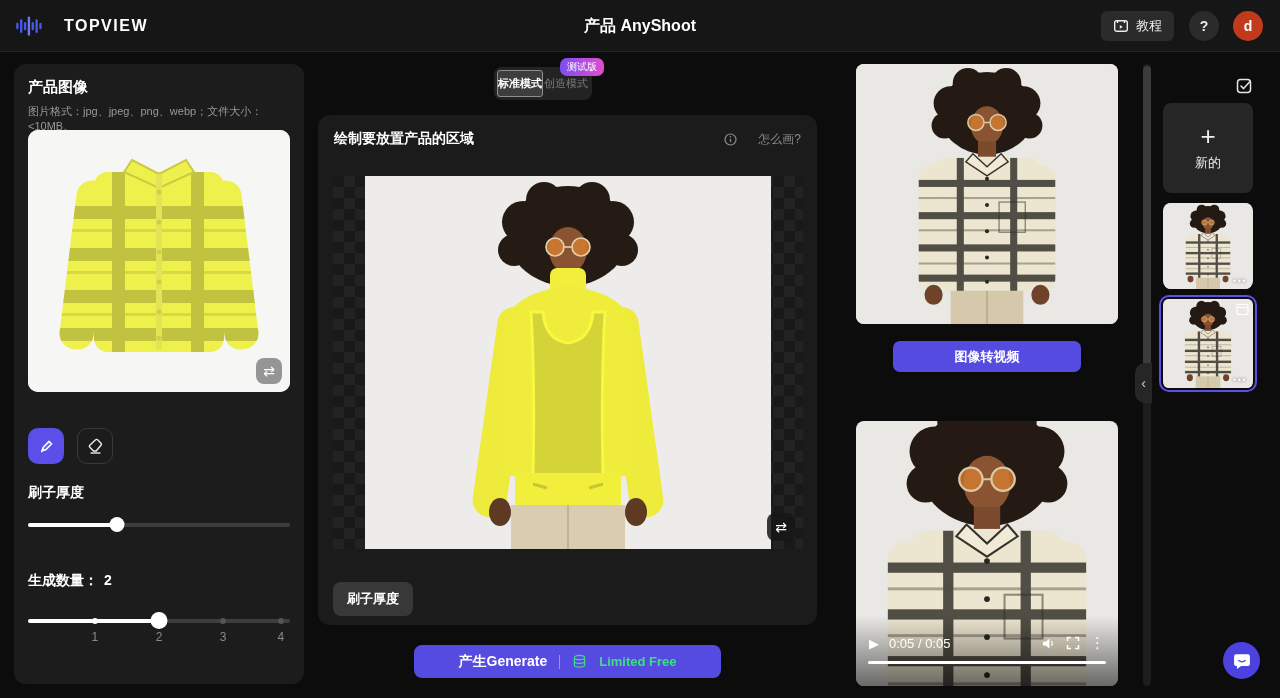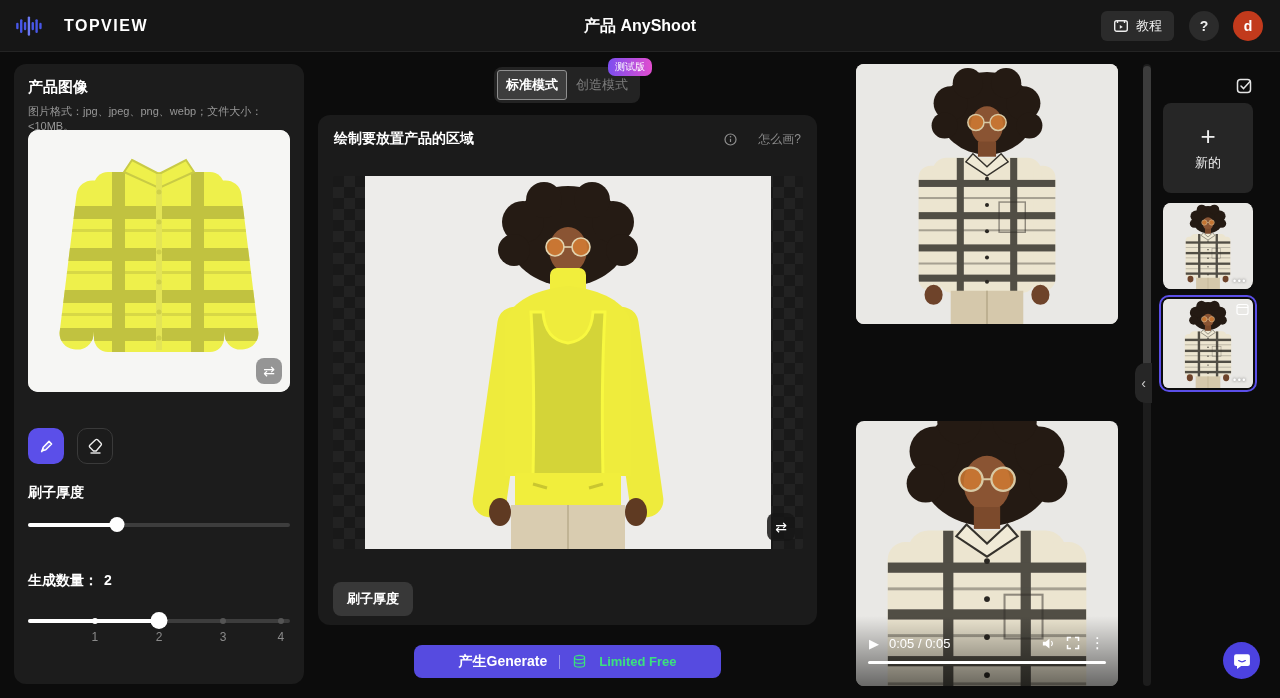--- a/index.html
+++ b/index.html
@@ -36,21 +36,21 @@
   .sl-fill{position:absolute;left:0;top:7px;height:3.5px;background:#fff;border-radius:2px}
   .sl-thumb{position:absolute;top:1px;width:15px;height:15px;background:#fff;border-radius:50%;transform:translateX(-50%);cursor:pointer}
   .s2 .sl-thumb{width:17px;height:17px;top:0}
   .sl-dot{position:absolute;top:6px;width:6px;height:6px;border-radius:50%;transform:translateX(-50%)}
   .count-row{position:absolute;left:14px;top:508px;display:flex;gap:6px;font-size:14px;font-weight:700}
   .mark-labels{position:absolute;left:14px;top:566px;width:262px;height:14px}
   .mark-labels span{position:absolute;transform:translateX(-50%);font-size:12px;color:#8a8a8a}
 
   
   .tabs{position:absolute;left:494px;top:67px;display:flex;align-items:center;background:#232323;border-radius:8px;padding:3px}
-  .tab{padding:5px 8px;font-size:13px;color:#7d7d7d;border-radius:3px;cursor:pointer;border:1px solid transparent;background:transparent;font-family:inherit}
+  .tab{padding:5px 0;font-size:11px;color:#7d7d7d;border-radius:3px;cursor:pointer;border:1px solid transparent;background:transparent;font-family:inherit}
   .tab.active{background:#3d3d3d;border-color:#8f8f8f;color:#fff;font-weight:700}
   .beta-badge{position:absolute;right:-12px;top:-9px;padding:2px 7px;font-size:10px;color:#fff;border-radius:7px;
               background:linear-gradient(90deg,#7c4ef0,#e14dcf)}
 
   
   .canvas-card{position:absolute;left:318px;top:115px;width:499px;height:510px;background:#1b1b1b;border-radius:12px}
   .card-head{position:absolute;left:0;top:0;right:0;height:48px;display:flex;align-items:center;justify-content:space-between;padding:13px 16px}
   .card-title{font-size:14px;font-weight:700}
   .how-link{display:flex;align-items:center;gap:21px;color:#8f8f8f;font-size:12px;cursor:pointer;background:none;border:none;font-family:inherit}
   .canvas{position:absolute;left:15px;top:61px;width:470px;height:373px;border-radius:2px;
@@ -368,20 +368,21 @@
     </span>
     <span class="gen-free">Limited Free</span>
   </button>
 
   <div class="result-img">
     <svg width="262" height="260">
         <use href="#man-plaid"></use>
       </svg>
   </div>
 
+  <button class="tovideo-btn">图像转视频</button>
 
   <div class="video-card">
     <div class="vframe">
       <svg viewBox="0 0 260 260">
           <use href="#man-plaid"></use>
         </svg>
     </div>
     <div class="vshade"></div>
     <div class="vcontrols">
       <span class="vplay">▶</span>

